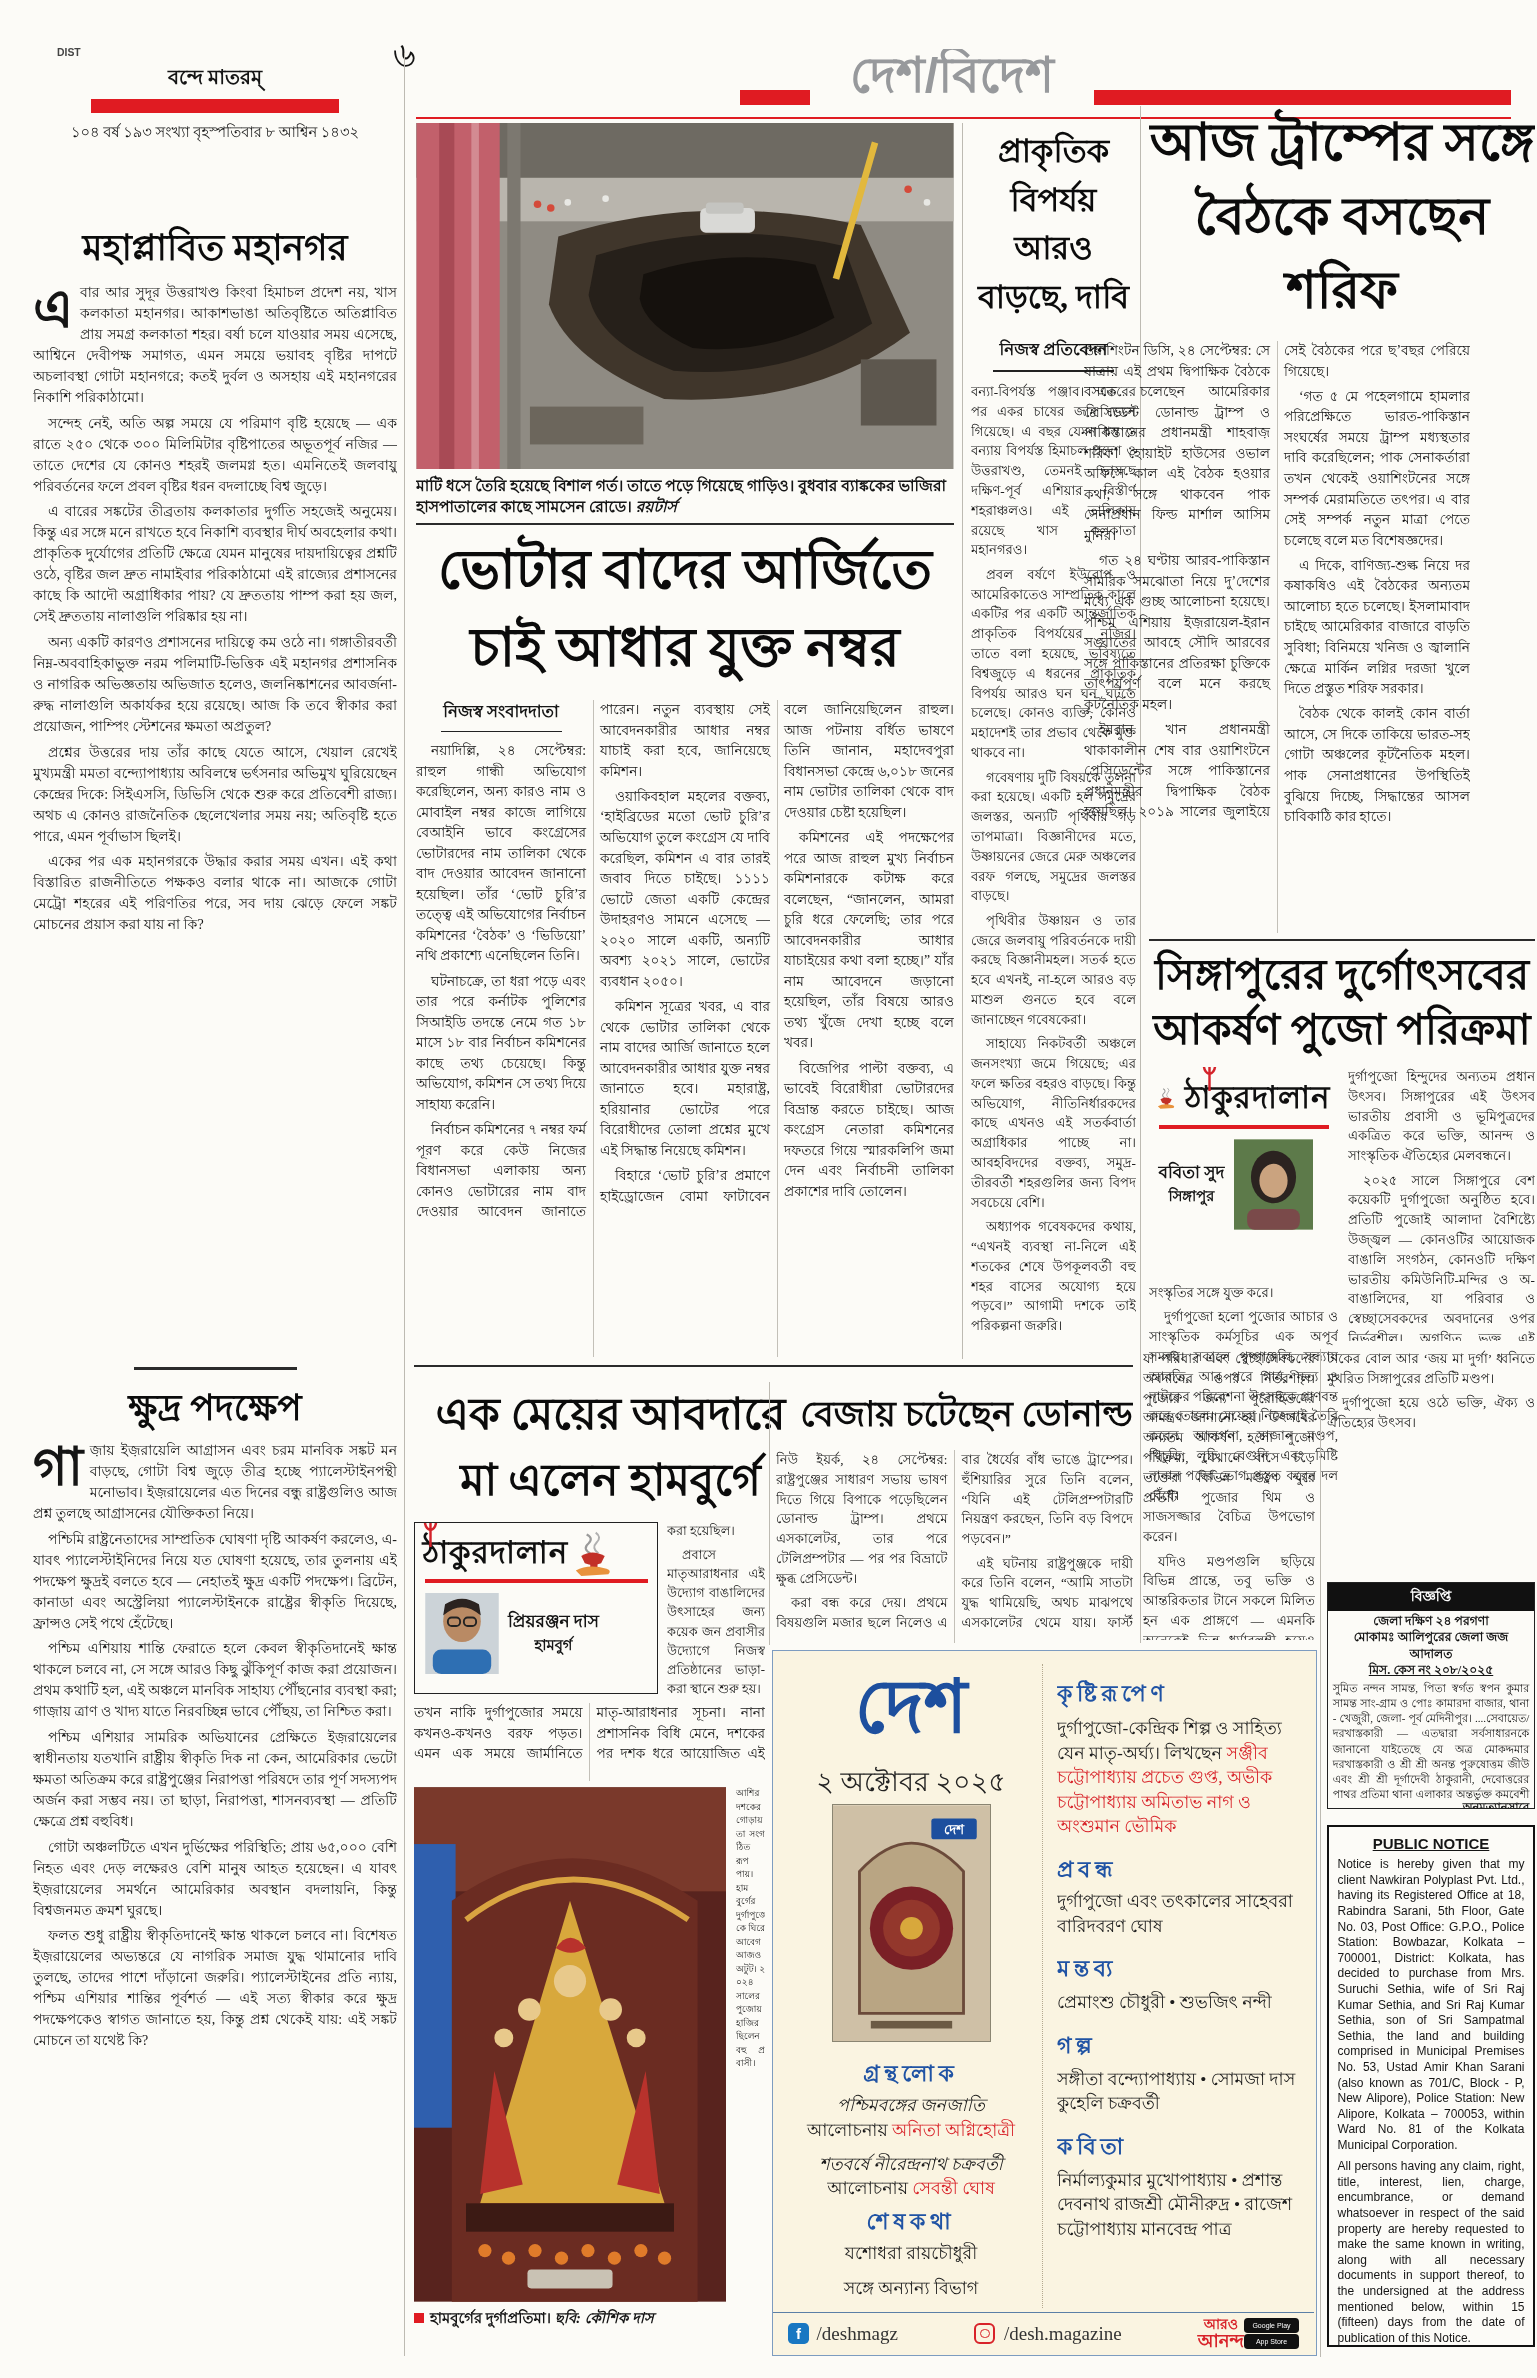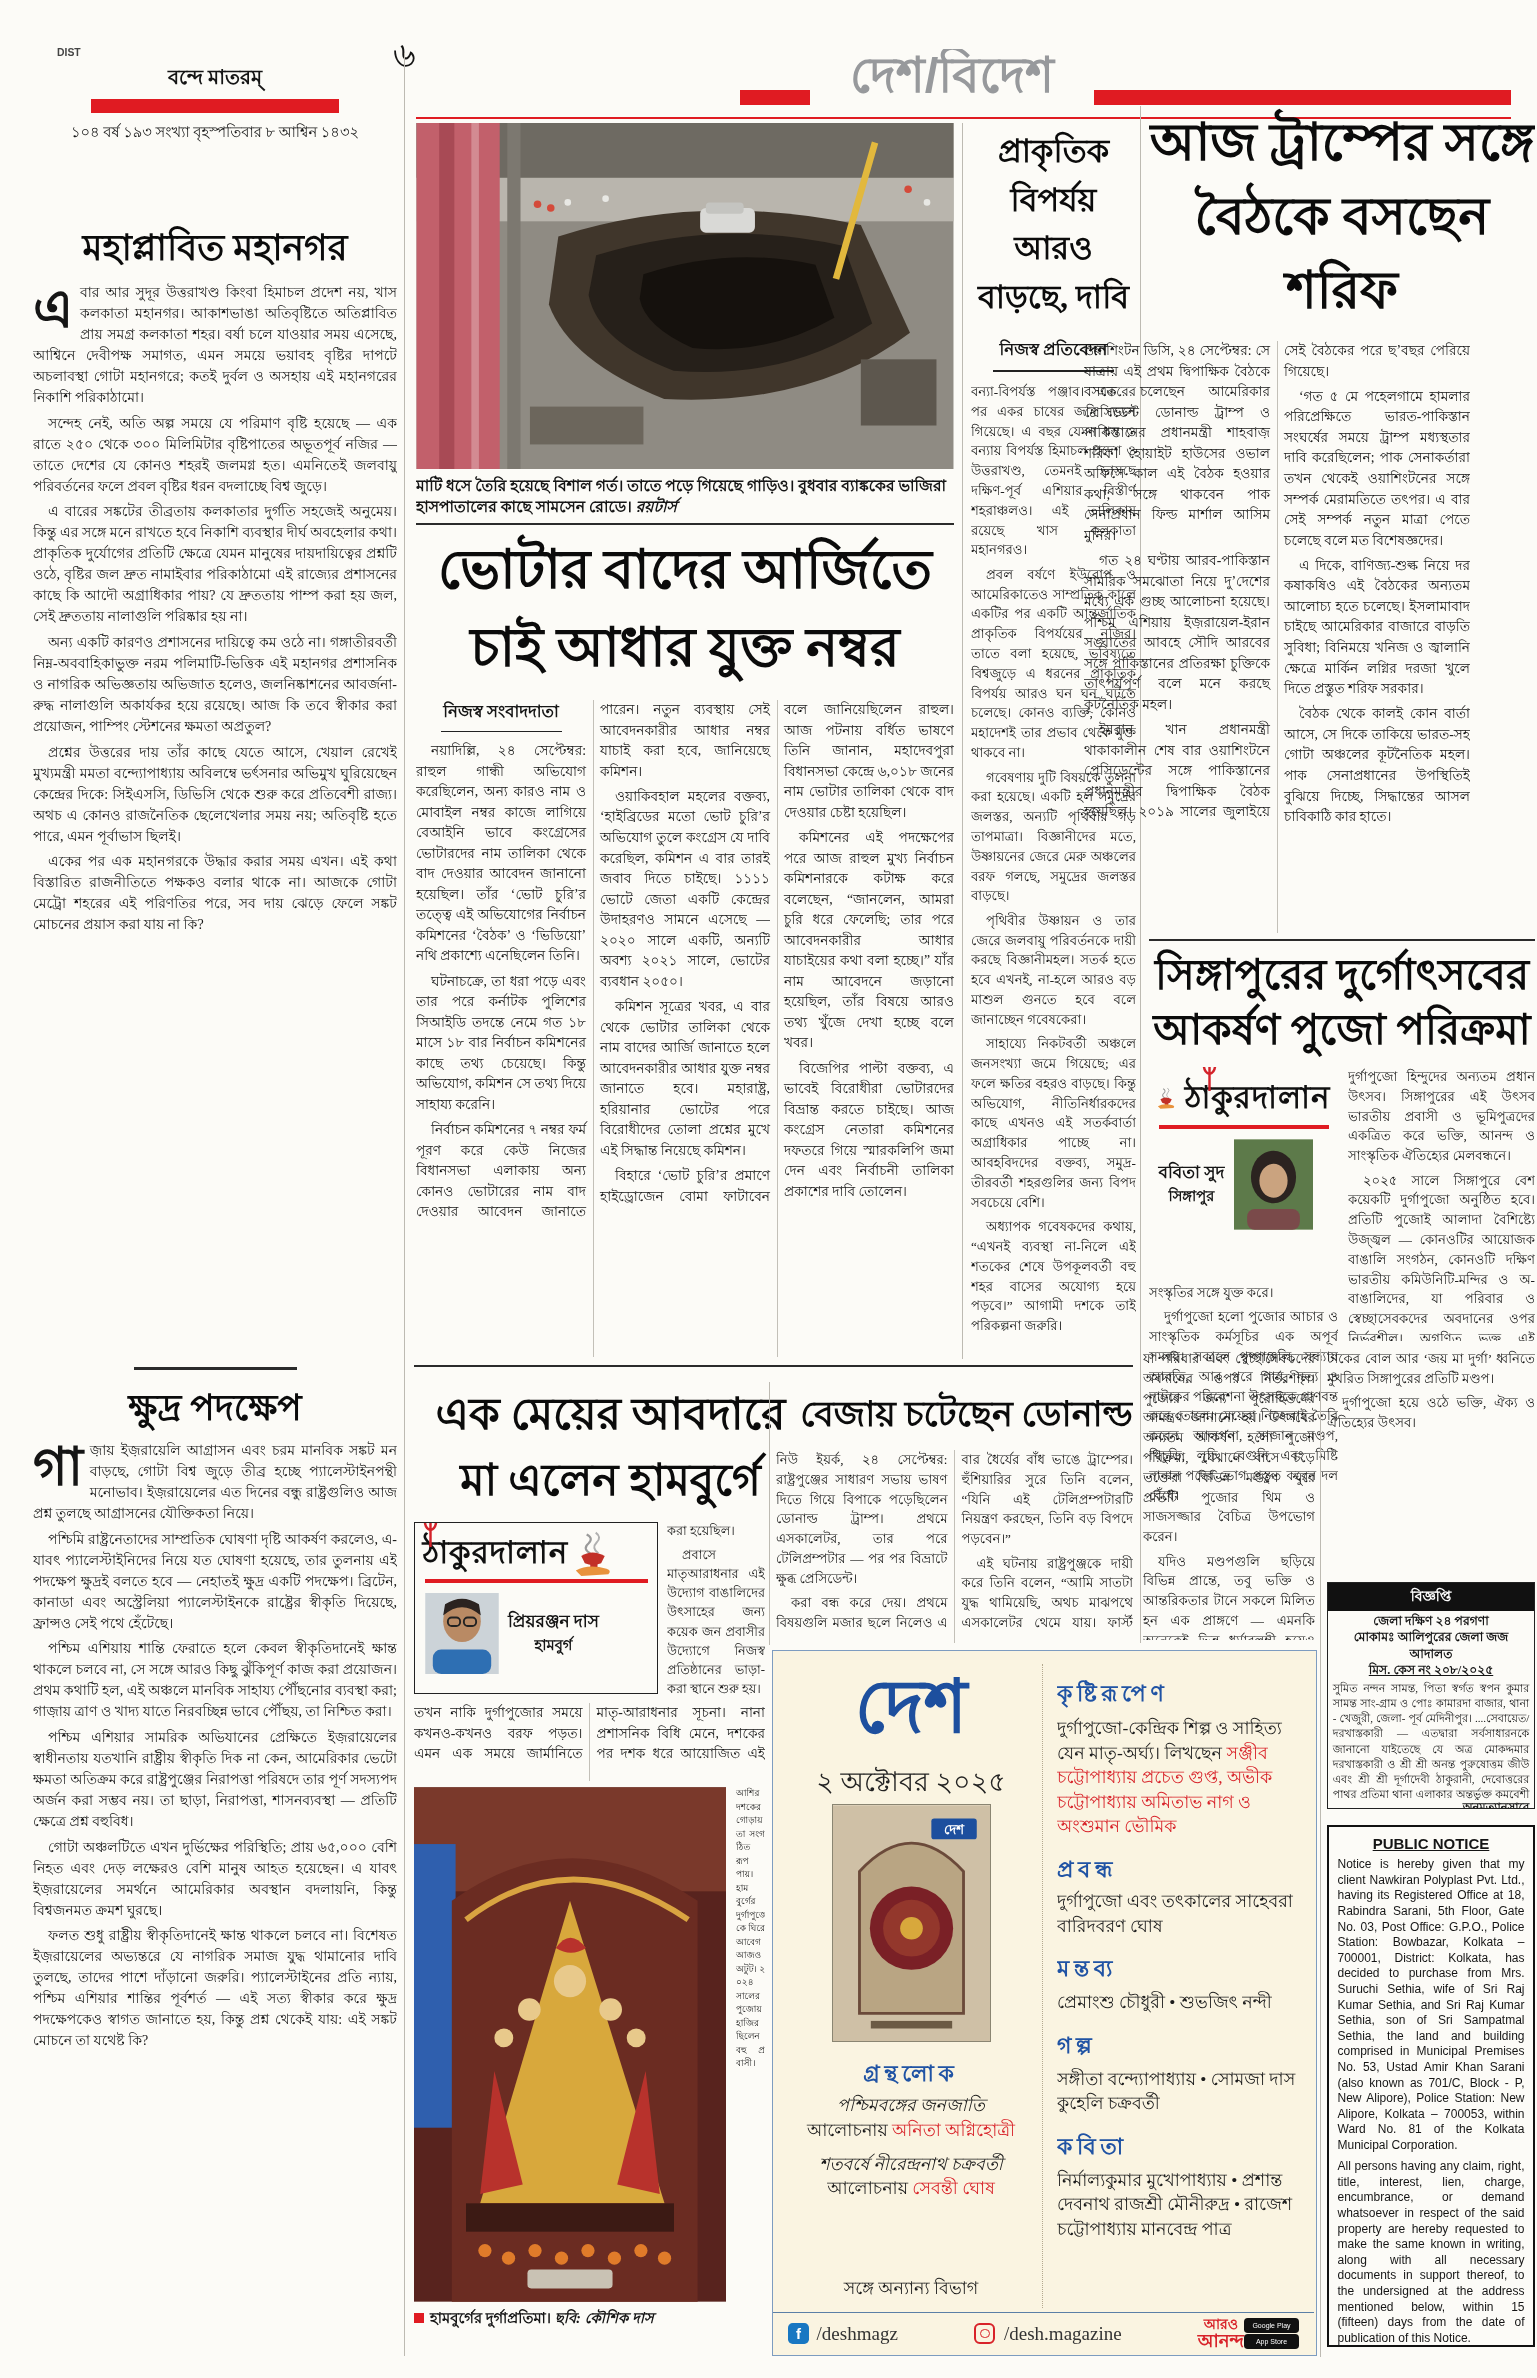--- a/index.html
+++ b/index.html
@@ -279,20 +279,24 @@
       <rect x="40" y="228" width="86" height="8" fill="#6b5a44"></rect>
     </svg>
   </div>
   <div class="abs" style="left:17px;top:405px;width:242px;height:218px;text-align:center">
     <div class="ad-sec-title">গ্রন্থলোক</div>
     <div class="ad-body ad-italic">পশ্চিমবঙ্গের জনজাতি</div>
     <div class="ad-body"><span>আলোচনায় </span><span class="ad-red">অনিতা অগ্নিহোত্রী</span></div>
     <div class="ad-body ad-italic" style="margin-top:9.5px">শতবর্ষে নীরেন্দ্রনাথ চক্রবর্তী</div>
     <div class="ad-body"><span>আলোচনায় </span><span class="ad-red">সেবন্তী ঘোষ</span></div>
   </div>
+  <div class="abs" style="left:17px;top:553px;width:242px;height:66px;text-align:center">
+    <div class="ad-sec-title">শেষকথা</div>
+    <div class="ad-body ad-red">যশোধরা রায়চৌধুরী</div>
+  </div>
   <div class="abs ad-body" style="left:17px;top:625px;width:242px;height:28px;text-align:center">সঙ্গে অন্যান্য বিভাগ</div>
   <div class="abs" style="left:269px;top:13.2px;width:0;height:644px;border-left:1.9px dotted #b3a88e"></div>
 
   <div class="abs" style="left:284px;top:24.6px;width:248px;height:632px">
     <div class="ad-sec-title">কৃষ্টিরূপেণ</div>
     <div class="ad-body" style="margin:3.8px 0 13.2px"><span>দুর্গাপুজো-কেন্দ্রিক শিল্প ও সাহিত্য যেন মাতৃ-অর্ঘ্য। লিখছেন </span><span class="ad-red">সঞ্জীব চট্টোপাধ্যায় প্রচেত গুপ্ত, অভীক চট্টোপাধ্যায় অমিতাভ নাগ ও অংশুমান ভৌমিক</span></div>
     <div class="ad-sec-title">প্রবন্ধ</div>
     <div class="ad-body">দুর্গাপুজো এবং তৎকালের সাহেবরা</div>
     <div class="ad-body ad-red" style="margin:0 0 13.2px">বারিদবরণ ঘোষ</div>
     <div class="ad-sec-title">মন্তব্য</div>

